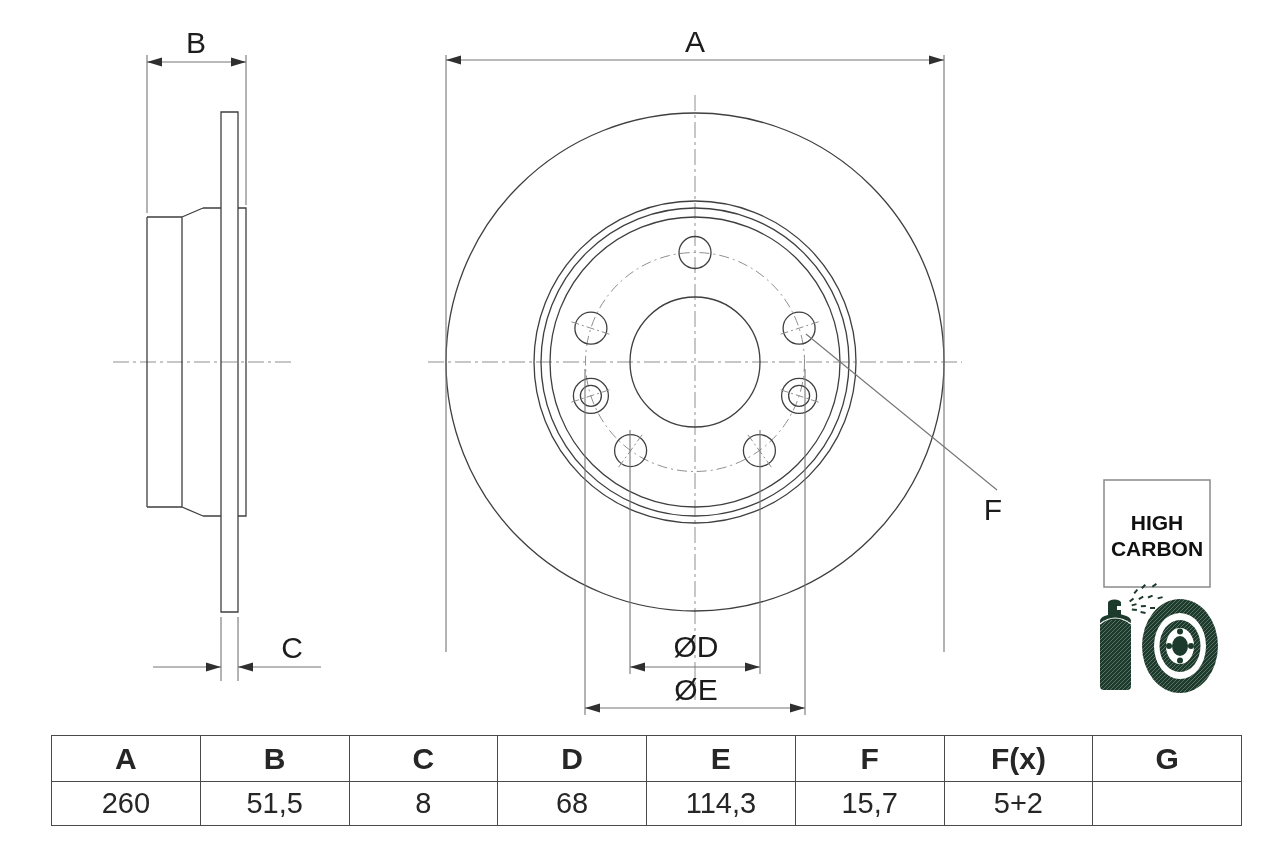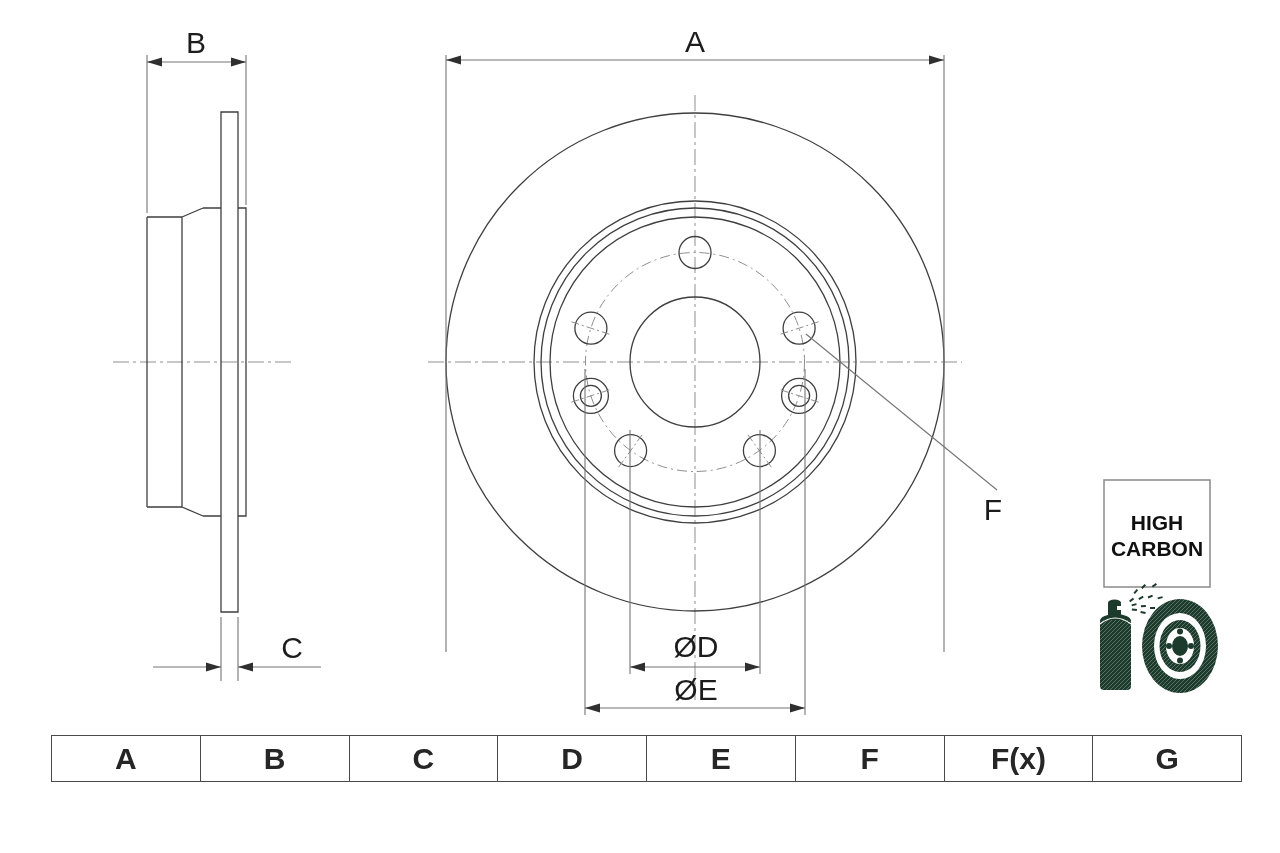--- a/index.html
+++ b/index.html
@@ -160,14 +160,24 @@
   <tr>
     <th>A</th>
     <th>B</th>
     <th>C</th>
     <th>D</th>
     <th>E</th>
     <th>F</th>
     <th>F(x)</th>
     <th>G</th>
   </tr>
+  <tr>
+    <td>260</td>
+    <td>51,5</td>
+    <td>8</td>
+    <td>68</td>
+    <td>114,3</td>
+    <td>15,7</td>
+    <td>5+2</td>
+    <td></td>
+  </tr>
   </tbody>
 </table>
 
 </body></html>

